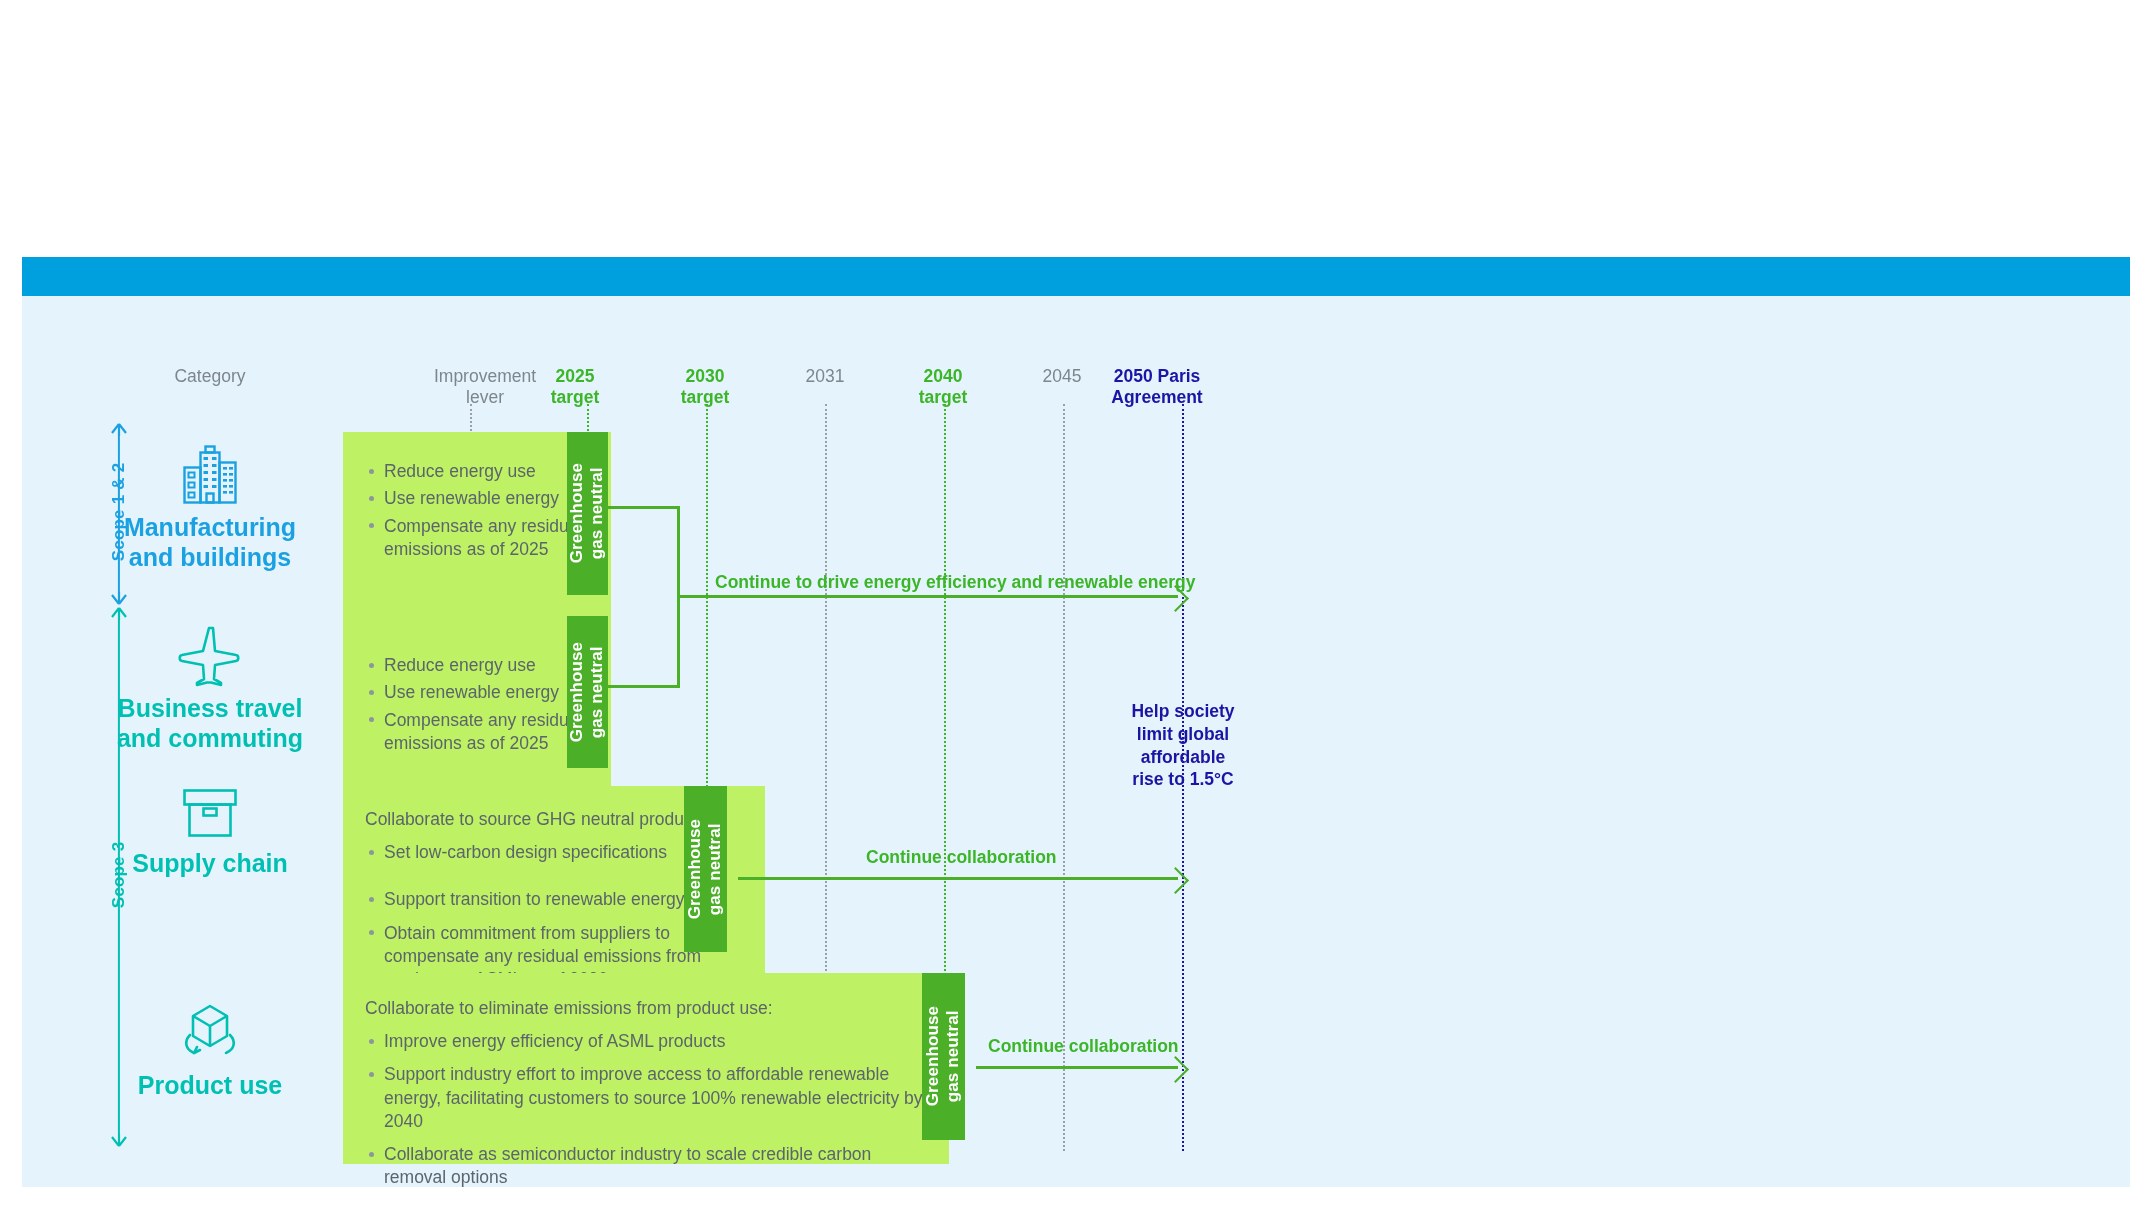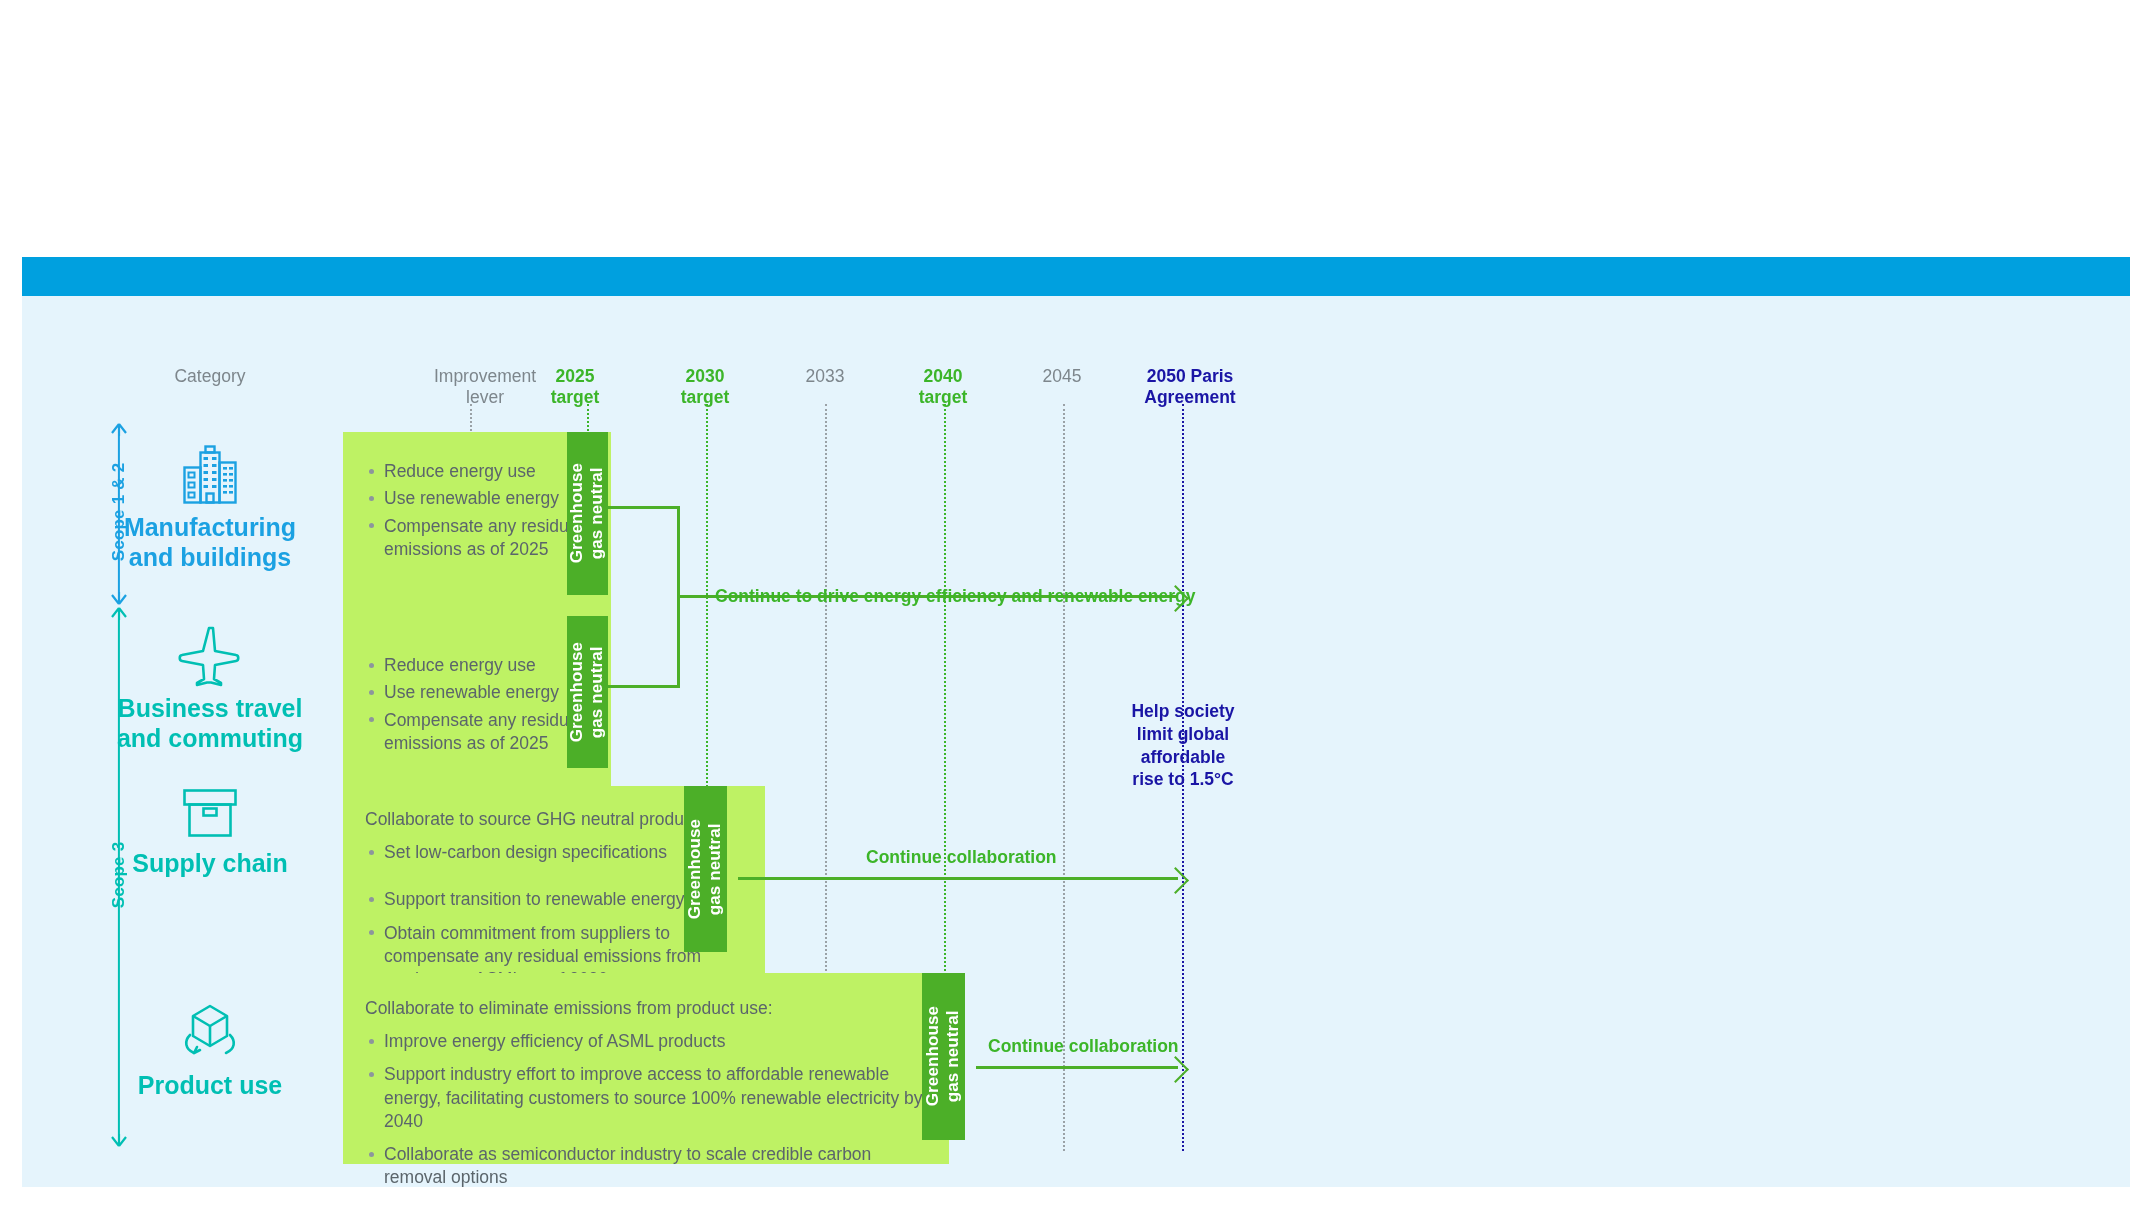--- a/index.html
+++ b/index.html
@@ -125,33 +125,33 @@
     <div>2025</div>
     <div>target</div>
   </div>
 
   <div class="colhead green" style="left:615px;top:366px;width:180px;">
     <div>2030</div>
     <div>target</div>
   </div>
 
   <div class="colhead muted" style="left:735px;top:366px;width:180px;">
-    <div>2033</div>
+    <div>2031</div>
   </div>
 
   <div class="colhead green" style="left:853px;top:366px;width:180px;">
     <div>2040</div>
     <div>target</div>
   </div>
 
   <div class="colhead muted" style="left:972px;top:366px;width:180px;">
     <div>2045</div>
   </div>
 
-  <div class="colhead navy" style="left:1090px;top:366px;width:200px;">
+  <div class="colhead navy" style="left:1057px;top:366px;width:200px;">
     <div>2050 Paris</div>
     <div>Agreement</div>
   </div>
 
   <div class="tline lever" style="left:470px;"></div>
   <div class="tline" style="left:587px;"></div>
   <div class="tline" style="left:706px;"></div>
   <div class="tline grey" style="left:825px;"></div>
   <div class="tline" style="left:944px;"></div>
   <div class="tline grey" style="left:1063px;"></div>
@@ -310,21 +310,21 @@
   </div>
 
   <div class="bracket" style="left:608px;top:506px;width:72px;height:182px;">
     <i style="left:0;top:0;width:70px;height:2.6px;"></i>
     <i style="left:0;bottom:0;width:70px;height:2.6px;"></i>
     <i style="right:0;top:0;width:2.6px;height:182px;"></i>
   </div>
 
   <div class="arrowline" style="left:678px;top:595px;width:500px;"></div>
   <div class="arrowtip" style="left:1166px;top:588.5px;"></div>
-  <div class="arrowlbl" style="left:715px;top:572px;margin-top:14px;">Continue to drive energy efficiency and renewable energy</div>
+  <div class="arrowlbl" style="left:715px;top:572px;">Continue to drive energy efficiency and renewable energy</div>
 
   <div class="arrowline" style="left:738px;top:877px;width:440px;"></div>
   <div class="arrowtip" style="left:1166px;top:870.5px;"></div>
   <div class="arrowlbl" style="left:866px;top:847px;">Continue collaboration</div>
 
   <div class="arrowline" style="left:976px;top:1066px;width:202px;"></div>
   <div class="arrowtip" style="left:1166px;top:1059.5px;"></div>
   <div class="arrowlbl" style="left:988px;top:1036px;">Continue collaboration</div>
 
   <div class="goal" style="left:1092px;top:700px;width:182px;">

